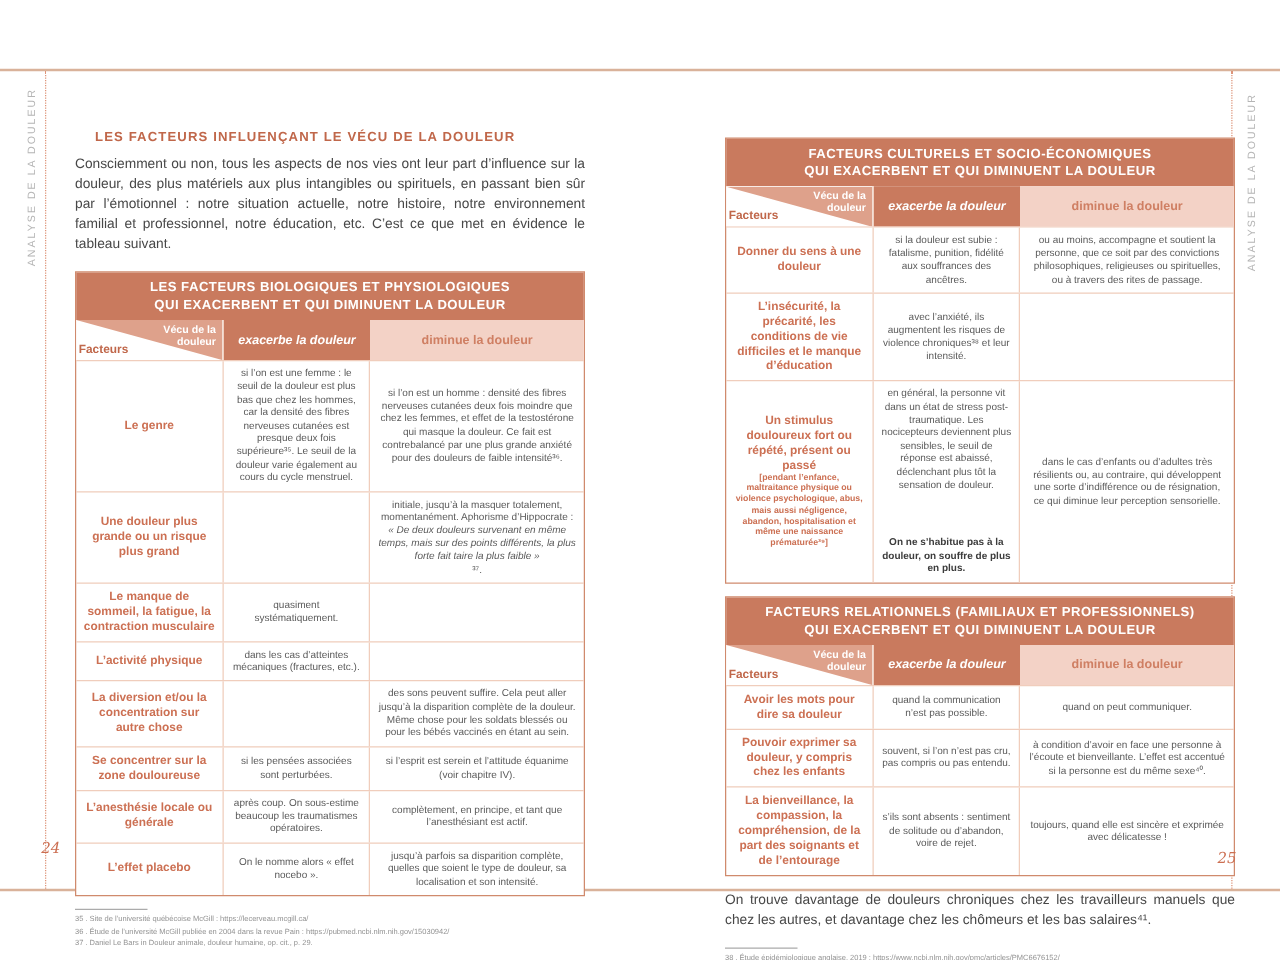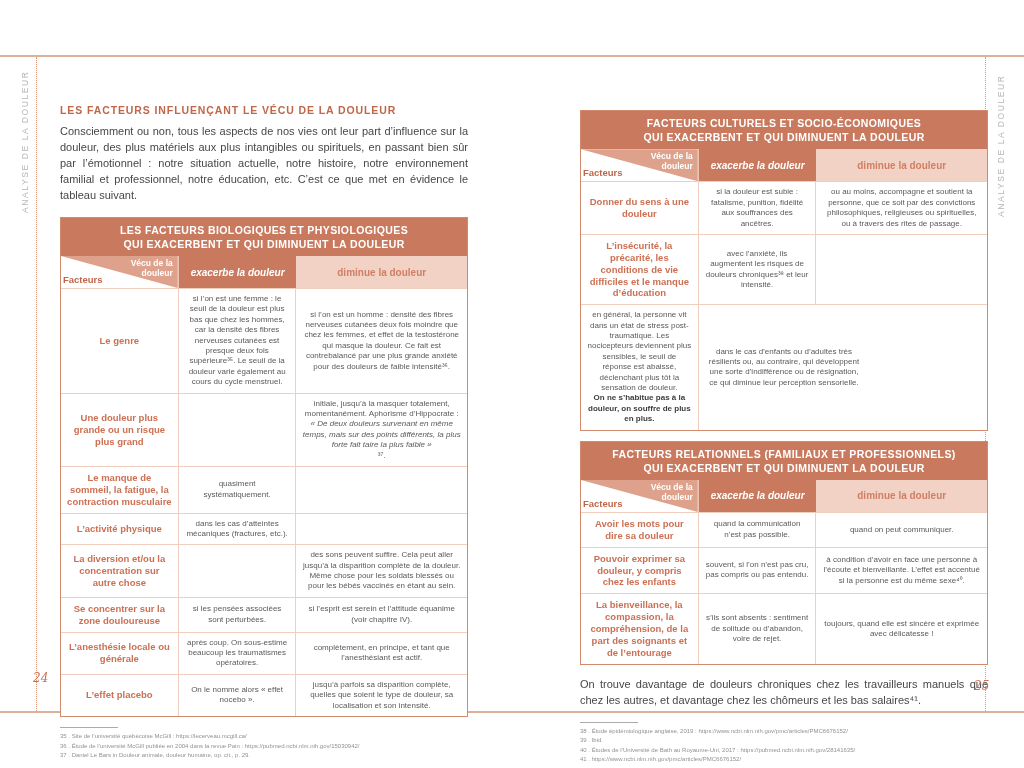--- a/index.html
+++ b/index.html
@@ -27,21 +27,21 @@
   .vlabel-left{left:20px;top:213px;}
   .vlabel-right{left:996px;top:217px;}
 
   
   .pagecol{position:absolute;width:408px;}
   .leftcol{left:60px;top:104px;}
   .rightcol{left:580px;top:110px;}
 
   .section-heading{
     color:#c0674a;font-size:10.5px;font-weight:700;letter-spacing:.9px;
-    margin:0 0 8px 0;
+    margin:0 0 8px 16px;
   }
   .para{
     font-size:11px;line-height:1.45;text-align:justify;color:#474747;margin:0 0 13px 0;
   }
 
   
   .ftable{border:1.5px solid #d08a6d;background:#fff;}
   .ttl{
     background:#c97a5e;color:#fff;text-align:center;font-weight:700;
     font-size:10.5px;line-height:1.35;letter-spacing:.4px;padding:5px 4px;
@@ -58,21 +58,21 @@
   .frow{display:flex;border-top:1px solid #f0cdbc;}
   .cell{
     padding:5px 6px;font-size:8px;line-height:1.3;color:#5a5a5a;
     text-align:center;display:flex;flex-direction:column;justify-content:center;
   }
   .cf{width:29%;color:#cc7053;font-weight:700;font-size:9.5px;line-height:1.25;border-right:1px solid #f0cdbc;}
   .ce{width:29%;border-right:1px solid #f0cdbc;}
   .cd{width:42%;}
   .seg{display:inline;}
   .seg-i{font-style:italic;text-align:center;}
-  .seg-b{display:block;font-weight:700;color:#3d3d3d;}
+  .seg-b{display:block;font-weight:700;color:#3d3d3d;margin-top:36px;}
   .seg-sm{font-size:7px;line-height:1.25;}
 
   
   .notesblock{margin-top:10px;}
   .fnsep{width:58px;border-top:1px solid #ababab;margin:0 0 4px 0;}
   .fn{font-size:6px;line-height:1.6;color:#929292;}
 
   .pagenum{
     position:absolute;font-family:"DejaVu Serif", serif;font-style:italic;
     color:#cc6f52;font-size:12px;
@@ -223,25 +223,29 @@
           </div>
           <div class="cell cd">
             <span class="seg">ou au moins, accompagne et soutient la personne, que ce soit par des convictions philosophiques, religieuses ou spirituelles, ou à travers des rites de passage.</span>
           </div>
         </div>
         <div class="frow">
           <div class="cell cf">
             <span class="seg">L’insécurité, la précarité, les conditions de vie difficiles et le manque d’éducation</span>
           </div>
           <div class="cell ce">
-            <span class="seg">avec l’anxiété, ils augmentent les risques de douleurs chroniques³⁸ et leur intensité.</span>
+            <span class="seg">avec l’anxiété, ils augmentent les risques de violence chroniques³⁸ et leur intensité.</span>
           </div>
           <div class="cell cd"></div>
         </div>
         <div class="frow">
+          <div class="cell cf">
+            <span class="seg">Un stimulus douloureux fort ou répété, présent ou passé </span>
+            <span class="seg seg-sm">[pendant l’enfance, maltraitance physique ou violence psychologique, abus, mais aussi négligence, abandon, hospitalisation et même une naissance prématurée³⁹]</span>
+          </div>
           <div class="cell ce">
             <span class="seg">en général, la personne vit dans un état de stress post-traumatique. Les nocicepteurs deviennent plus sensibles, le seuil de réponse est abaissé, déclenchant plus tôt la sensation de douleur. </span>
             <span class="seg seg-b">On ne s’habitue pas à la douleur, on souffre de plus en plus.</span>
           </div>
           <div class="cell cd">
             <span class="seg">dans le cas d’enfants ou d’adultes très résilients ou, au contraire, qui développent une sorte d’indifférence ou de résignation, ce qui diminue leur perception sensorielle.</span>
           </div>
         </div>
       </div>
     <div class="gap-tables"></div>

